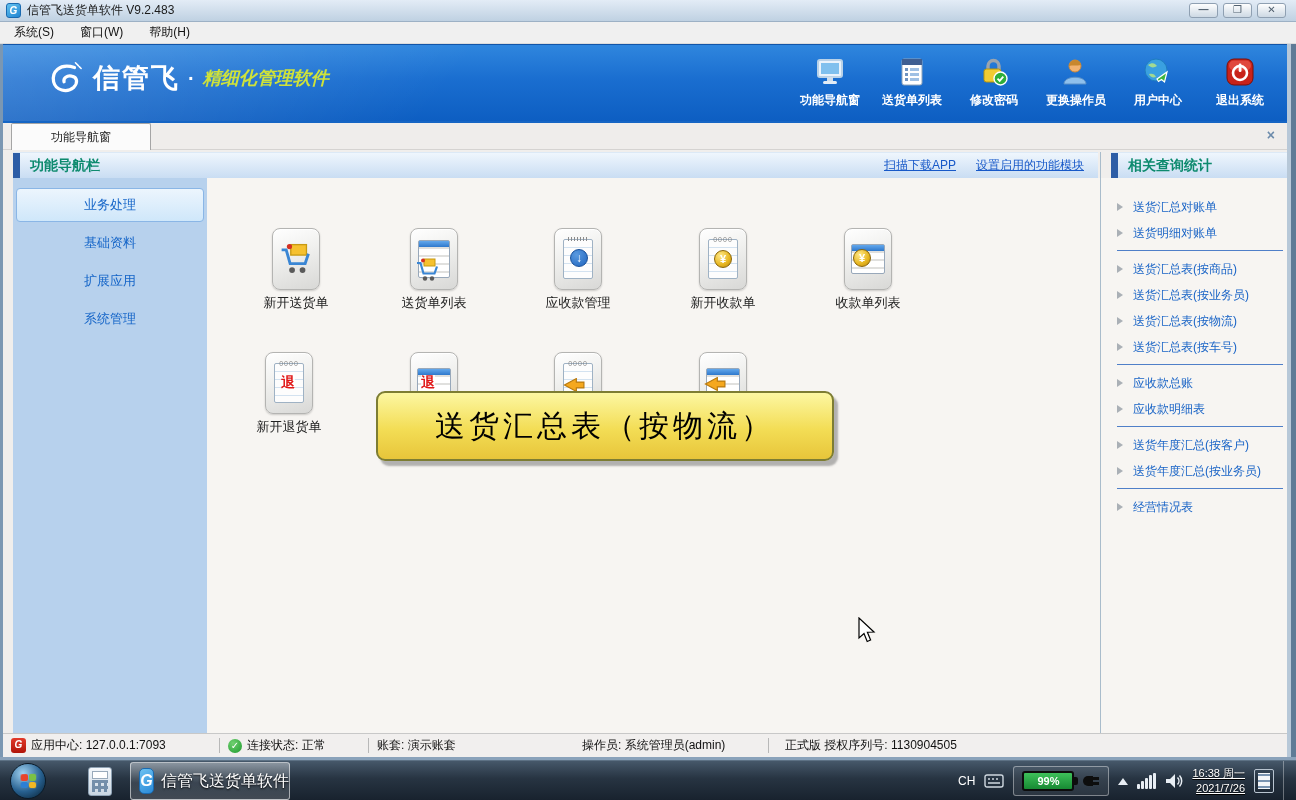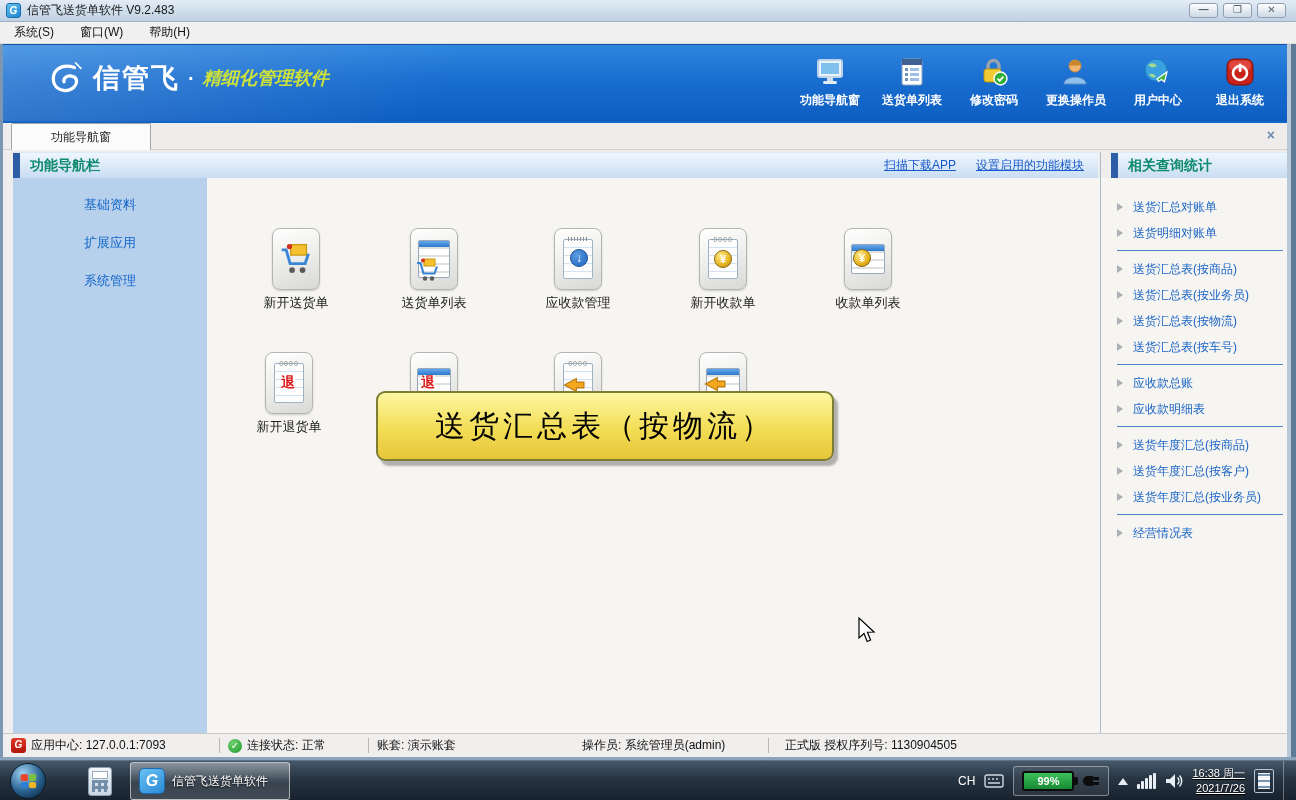--- a/index.html
+++ b/index.html
@@ -124,21 +124,21 @@
   .tk-calc { position:absolute; left:80px; top:4px; width:40px; height:33px; display:flex; align-items:center; justify-content:center; cursor:pointer; }
   .calc { width:24px; height:29px; background:linear-gradient(#f4f8fc,#c9d6e2); border:1px solid #8fa2b4; border-radius:3px; position:relative; }
   .calc::before { content:""; position:absolute; left:3px; top:3px; right:3px; height:6px; background:#fff; border:1px solid #9ab; }
   .calc::after { content:""; position:absolute; left:3px; top:12px; right:3px; bottom:3px;
     background:repeating-linear-gradient(90deg,#5a7a9a 0 3px,transparent 3px 6px),repeating-linear-gradient(180deg,#5a7a9a 0 3px,transparent 3px 6px); opacity:.8; }
   .tk-app { position:absolute; left:130px; top:1px; width:160px; height:38px; border-radius:3px;
     background:linear-gradient(rgba(255,255,255,.38),rgba(255,255,255,.10) 55%,rgba(255,255,255,.18));
     border:1px solid rgba(255,255,255,.55); display:flex; align-items:center; gap:7px; padding-left:8px; cursor:pointer; }
   .tk-app-ico { width:26px; height:26px; border-radius:5px; background:linear-gradient(145deg,#6cc2f2,#2a8ad8);
     border:1px solid #1a6ab0; color:#fff; font-size:16px; font-weight:bold; font-style:italic; text-align:center; line-height:24px; }
-  .tk-app-label { color:#fff; font-size:12px; text-shadow:0 1px 2px #000; white-space:nowrap; }
+  .tk-app-label { color:#fff; font-size:16px; text-shadow:0 1px 2px #000; white-space:nowrap; }
   .tray { position:absolute; right:6px; top:0; height:40px; display:flex; align-items:center; gap:9px; color:#fff; }
   .tray .lang { font-size:12px; }
   .batbox { display:flex; align-items:center; gap:8px; padding:4px 8px; border:1px solid rgba(255,255,255,.4);
     border-radius:3px; background:rgba(255,255,255,.07); }
   .battery { width:52px; height:20px; background:linear-gradient(#3ec05a,#178a33); border:2px solid #0d0d0d; border-radius:3px;
     color:#fff; font-size:11px; font-weight:bold; text-align:center; line-height:16px; position:relative; }
   .battery::after { content:""; position:absolute; right:-6px; top:4px; width:4px; height:8px; background:#0d0d0d; border-radius:0 2px 2px 0; }
   .plug { width:18px; height:16px; position:relative; }
   .plug::before { content:""; position:absolute; left:1px; top:3px; width:10px; height:10px; background:#0d0d0d; border-radius:50% 0 0 50%; }
   .plug::after { content:""; position:absolute; left:10px; top:4px; width:7px; height:3px; background:#0d0d0d; box-shadow:0 5px 0 #0d0d0d; }
@@ -274,20 +274,21 @@
       <span class="nb-link">扫描下载APP</span>
       <span class="nb-link">设置启用的功能模块</span>
     </div>
   </div>
   <div class="navbar nb-right">
     <div class="nb-accent"></div>
     <span class="nb-title">相关查询统计</span>
   </div>
 
   <div class="sidebar">
+    <div class="sb-item selected">业务处理</div>
     <div class="sb-item">基础资料</div>
     <div class="sb-item">扩展应用</div>
     <div class="sb-item">系统管理</div>
   </div>
 
   <div class="mainarea"></div>
   <div class="vdivider"></div>
 
   <div class="app-item" style="left:248px;top:228px;">
     <div class="tile">
@@ -427,24 +428,20 @@
           <span class="txt">应收款总账</span>
         </div>
         <div class="rp-item">
           <i class="tri"></i>
           <span class="txt">应收款明细表</span>
         </div>
       </div>
     <div class="rp-div"></div>
     <div>
 
-    <div class="rp-item">
-          <i class="tri"></i>
-          <span class="txt">送货年度汇总(按商品)</span>
-        </div>
         <div class="rp-item">
           <i class="tri"></i>
           <span class="txt">送货年度汇总(按客户)</span>
         </div>
         <div class="rp-item">
           <i class="tri"></i>
           <span class="txt">送货年度汇总(按业务员)</span>
         </div>
       </div>
     <div class="rp-div"></div>

